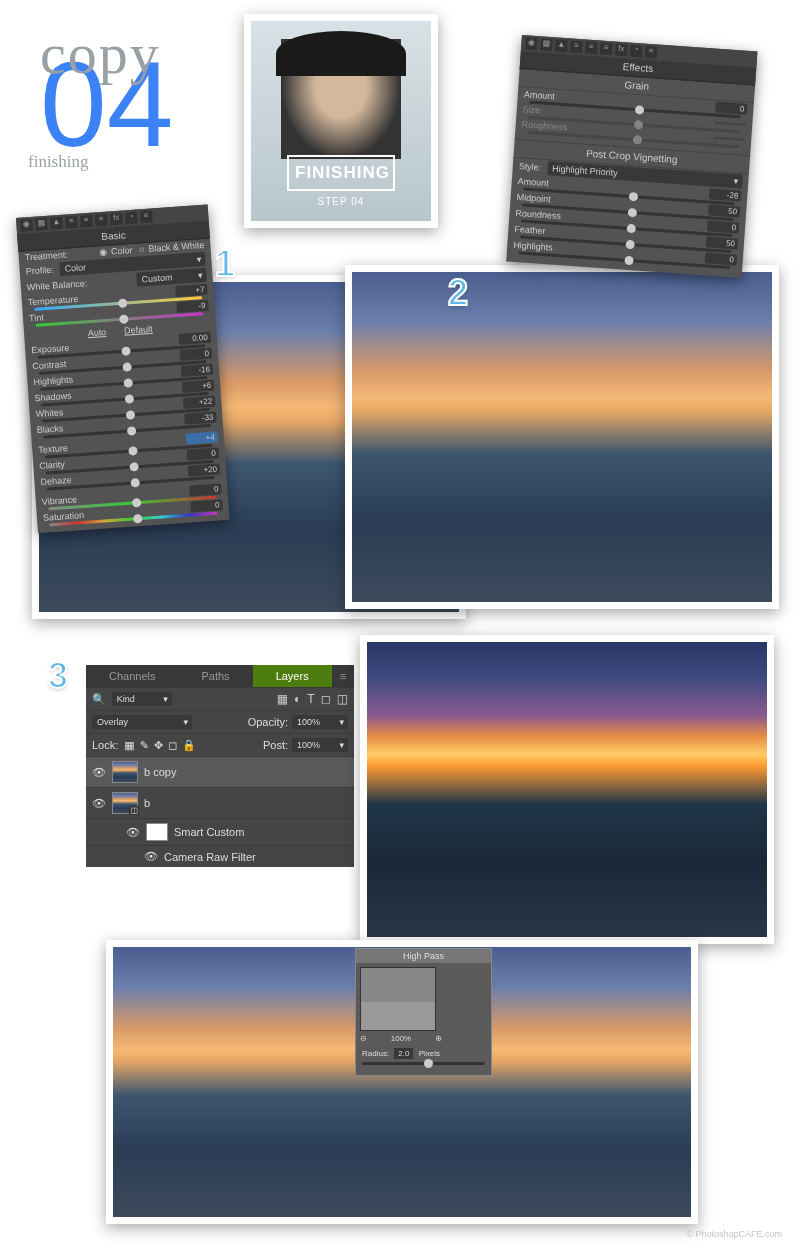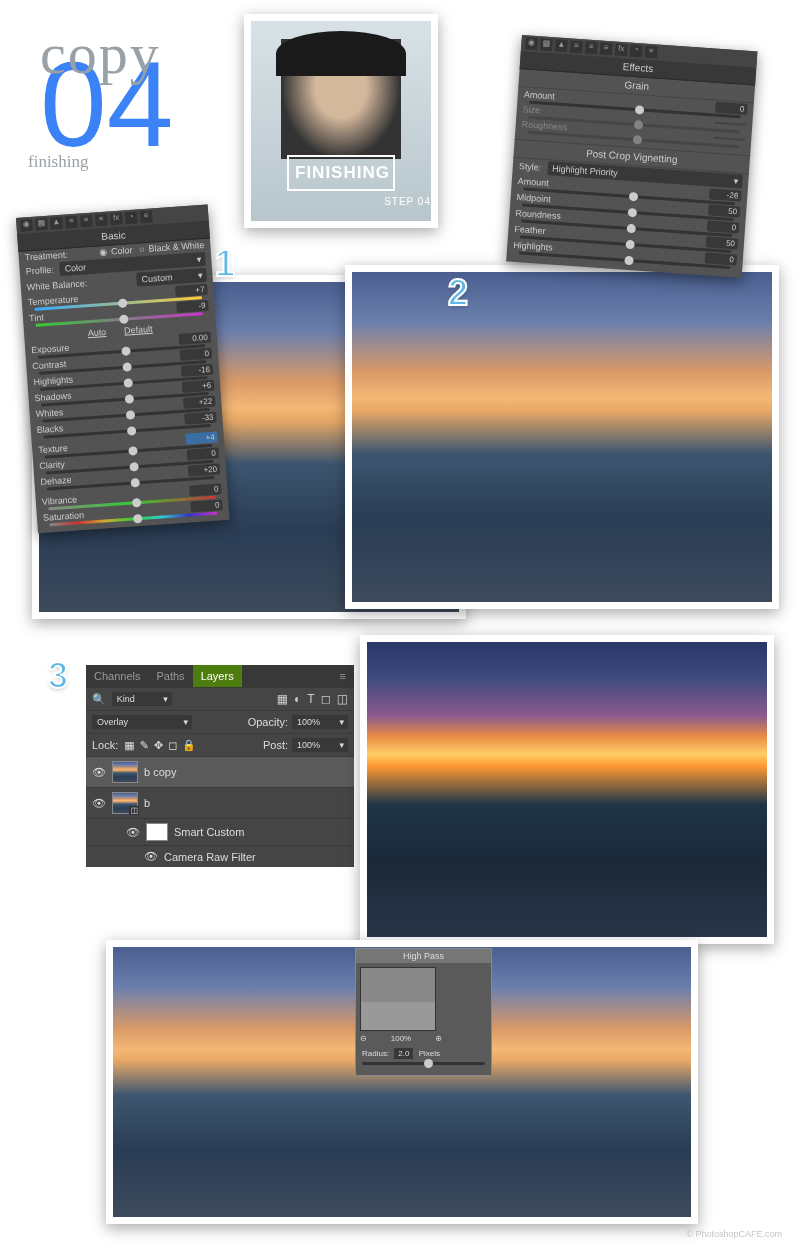--- a/index.html
+++ b/index.html
@@ -18,21 +18,21 @@
 .panel-hdr{background:#383838;padding:3px 6px;font-size:10px;border-bottom:1px solid #2a2a2a}
 .row{display:flex;justify-content:space-between;align-items:center;padding:1px 6px}
 .slider{height:3px;background:#333;position:relative;flex:1;margin:0 6px;border-radius:2px}
 .slider::after{content:'';position:absolute;width:9px;height:9px;background:#ccc;border-radius:50%;top:-3px;left:50%}
 .val{background:#383838;width:26px;text-align:right;padding:1px 3px;font-size:8px;border-radius:2px}
 .dd{background:#383838;padding:2px 5px;font-size:9px;border-radius:2px;position:relative}
 .dd::after{content:'▾';position:absolute;right:4px}
 
 .lpanel{background:#454545;color:#ddd;font-size:11px}
 .tabbar{display:flex;background:#383838;font-size:11px}
-.tab{padding:5px 8px;color:#999}
+.tab{padding:5px 23px;color:#999}
 .tab.active{background:#4d7c0f;color:#fff}
 .lrow{display:flex;align-items:center;padding:4px 6px;border-top:1px solid #3a3a3a}
 .thumb{width:24px;height:20px;border:1px solid #888;margin:0 6px}
 .eye{width:14px;text-align:center;font-size:11px}
 
 .badge{font-size:36px;font-weight:900;color:#5fb7e8;-webkit-text-stroke:2px #fff;text-shadow:0 2px 4px rgba(0,0,0,.2)}
 
 .hp{background:#5a5a5a;color:#ddd;font-size:9px;border:1px solid #888}
 .hp-hdr{background:#767676;text-align:center;padding:2px;font-size:9px}
 .hp-btn{background:#6a6a6a;border:1px solid #888;padding:2px 0;text-align:center;font-size:8px;margin-bottom:3px}
@@ -46,21 +46,21 @@
 <body>
 
 <div class="abs step-num" style="left:40px;top:35px">04</div>
 <div class="abs step-word" style="left:40px;top:20px">copy</div>
 <div class="abs step-sub" style="left:28px;top:152px">finishing</div>
 
 <div class="abs card" style="left:244px;top:14px;width:180px;height:200px;background:linear-gradient(#d8e2e6,#b8c6cc)">
   <div style="position:absolute;left:30px;top:18px;width:120px;height:120px;background:radial-gradient(ellipse at 50% 40%,#d4b89c 30%,#333 70%)"></div>
   <div style="position:absolute;left:25px;top:10px;width:130px;height:45px;background:#1a1a1a;border-radius:60% 60% 0 0"></div>
   <div style="position:absolute;bottom:30px;left:36px;right:36px;border:2px solid #fff;padding:6px;text-align:center;color:#fff;font-weight:700;font-size:17px;letter-spacing:1px">FINISHING</div>
-  <div style="position:absolute;bottom:14px;left:0;right:0;text-align:right;color:#fff;font-size:10px;letter-spacing:1px">STEP 04</div>
+  <div style="position:absolute;bottom:14px;left:0;right:0;text-align:center;color:#fff;font-size:10px;letter-spacing:1px">STEP 04</div>
 </div>
 
 <div class="abs card sunset" style="left:32px;top:275px;width:420px;height:330px"></div>
 
 <div class="abs panel" style="left:16px;top:218px;width:192px;transform:rotate(-4deg);transform-origin:top left">
   <div class="iconstrip">
       <span>◉</span>
       <span>▦</span>
       <span>▲</span>
       <span>≡</span>

